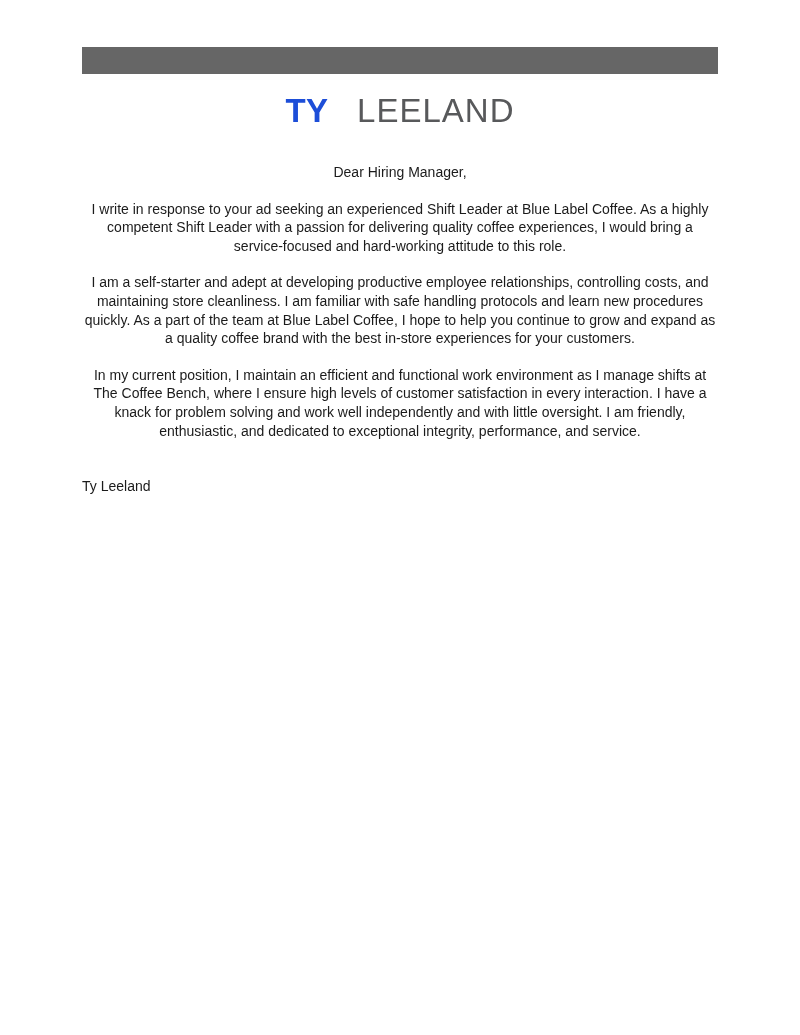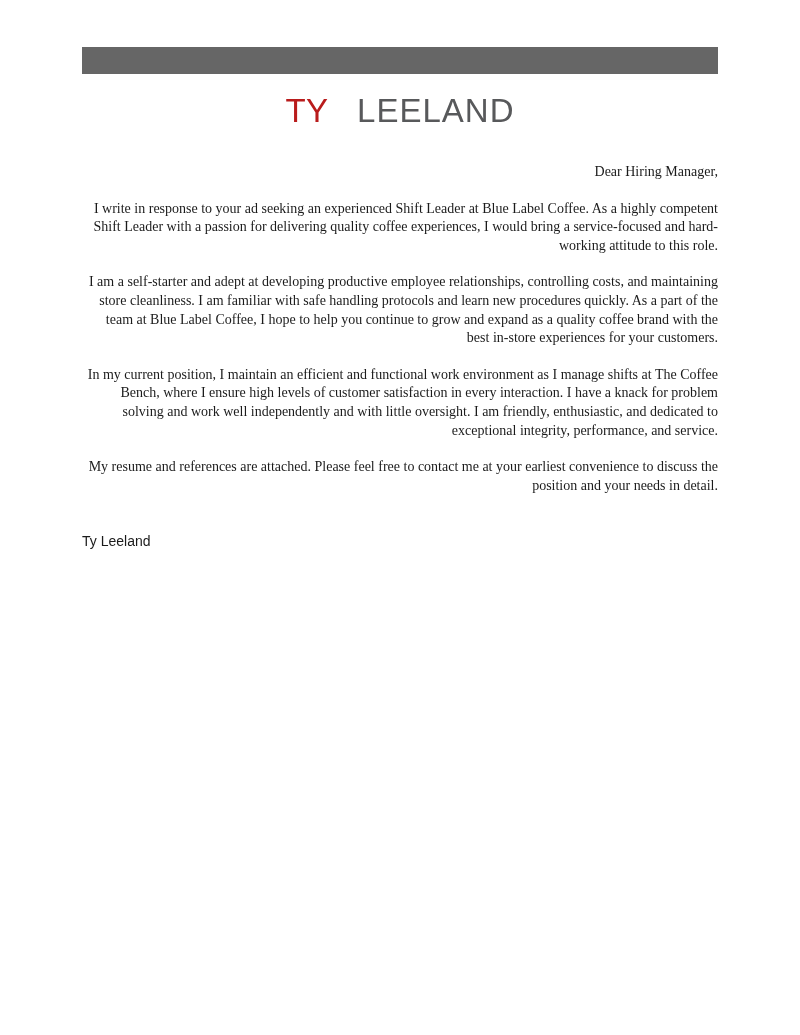--- a/index.html
+++ b/index.html
@@ -38,22 +38,22 @@
     left: 82px;
     top: 93px;
     width: 636px;
     text-align: center;
     font-size: 33px;
     line-height: 36px;
     letter-spacing: 0.4px;
     white-space: nowrap;
   }
   .name-first {
-    color: #b91c1c;
-    font-weight: normal;
+    color: #1d4ed8;
+    font-weight: bold;
   }
   .name-last {
     color: #58595b;
     font-weight: normal;
     letter-spacing: 1px;
     margin-left: 19px;
   }
 
   
   .contact-line {
@@ -74,22 +74,21 @@
     position: absolute;
     left: 82px;
     top: 163px;
     width: 636px;
     color: #1b1b1b;
     font-size: 14px;
     line-height: 18.6px;
   }
   .letter-body p {
     margin: 0 0 18px 0;
-    text-align: right;
-    font-family: Liberation Serif, serif;
+    text-align: center;
   }
   .letter-body p.salutation {
     margin-bottom: 18px;
   }
   .letter-body p.closing {
     margin-bottom: 0;
   }
   .signature-name {
     margin-top: 37px;
     font-size: 14px;
@@ -107,17 +106,16 @@
   <div class="name-line">
     <span class="name-first">TY</span><span>&nbsp;</span><span class="name-last">LEELAND</span>
   </div>
 
 
   <div class="letter-body">
     <p class="salutation">Dear Hiring Manager,</p>
     <p>I write in response to your ad seeking an experienced Shift Leader at Blue Label Coffee. As a highly competent Shift Leader with a passion for delivering quality coffee experiences, I would bring a service-focused and hard-working attitude to this role.</p>
     <p>I am a self-starter and adept at developing productive employee relationships, controlling costs, and maintaining store cleanliness. I am familiar with safe handling protocols and learn new procedures quickly. As a part of the team at Blue Label Coffee, I hope to help you continue to grow and expand as a quality coffee brand with the best in-store experiences for your customers.</p>
     <p>In my current position, I maintain an efficient and functional work environment as I manage shifts at The Coffee Bench, where I ensure high levels of customer satisfaction in every interaction. I have a knack for problem solving and work well independently and with little oversight. I am friendly, enthusiastic, and dedicated to exceptional integrity, performance, and service.</p>
-    <p>My resume and references are attached. Please feel free to contact me at your earliest convenience to discuss the position and your needs in detail.</p>
     <div class="signature-name">Ty Leeland</div>
   </div>
 
 </div>
 
 </body></html>

